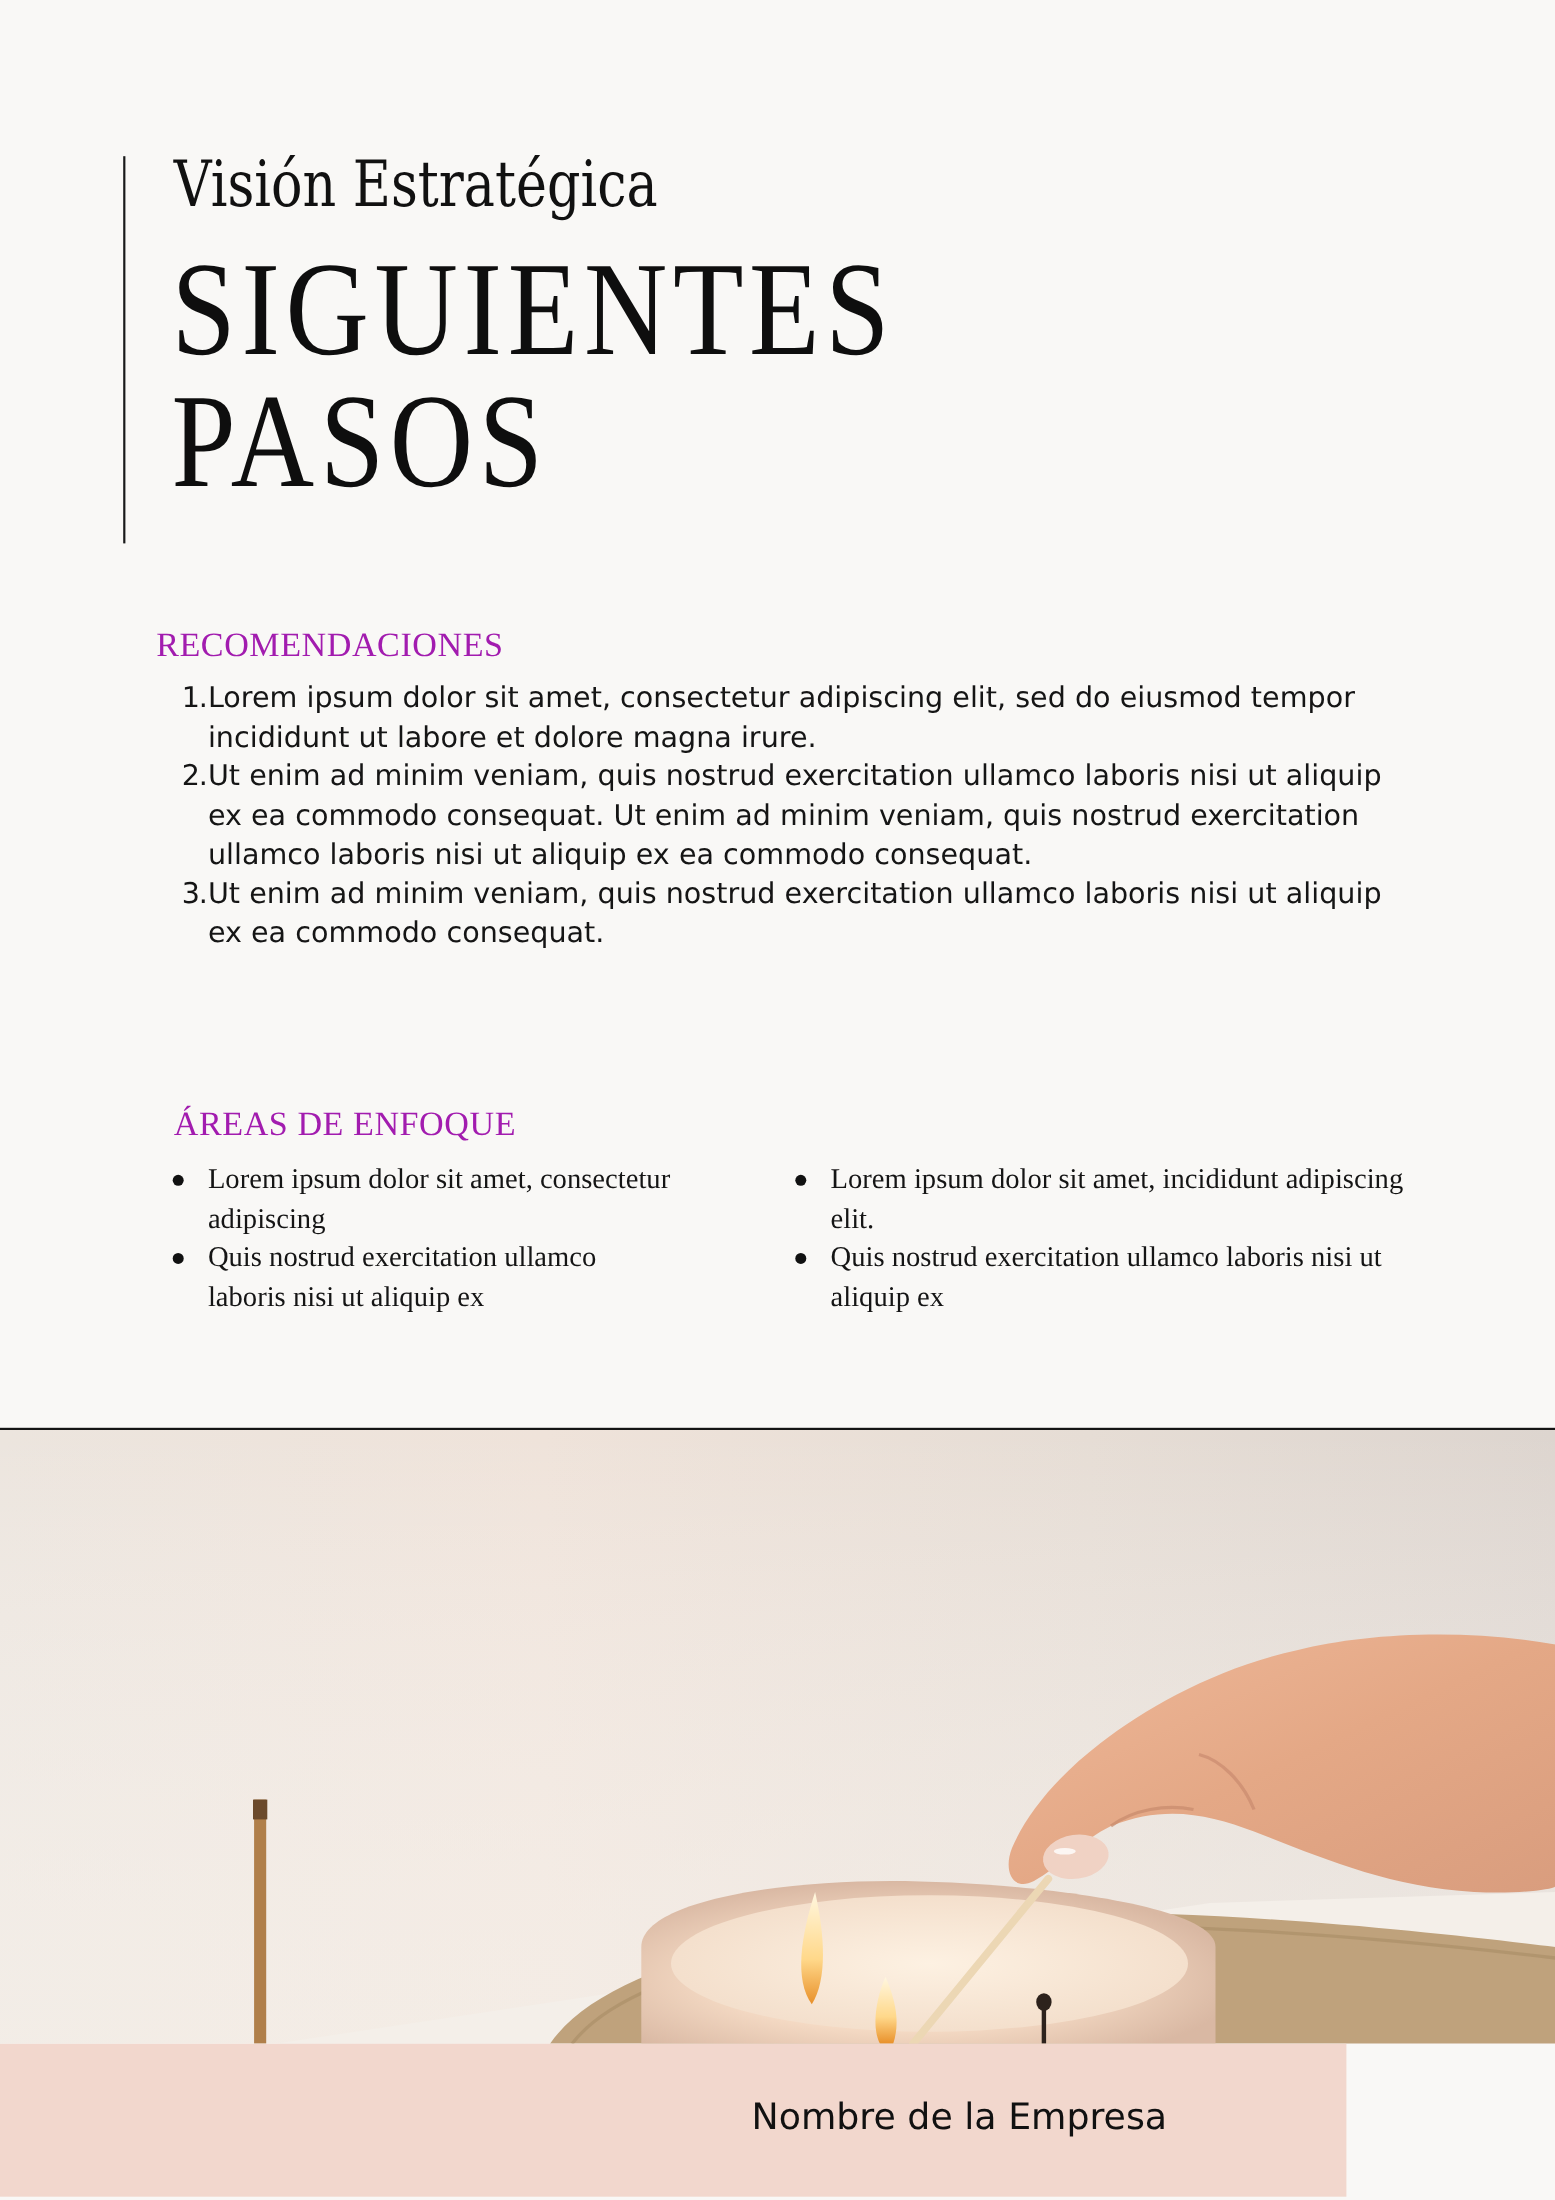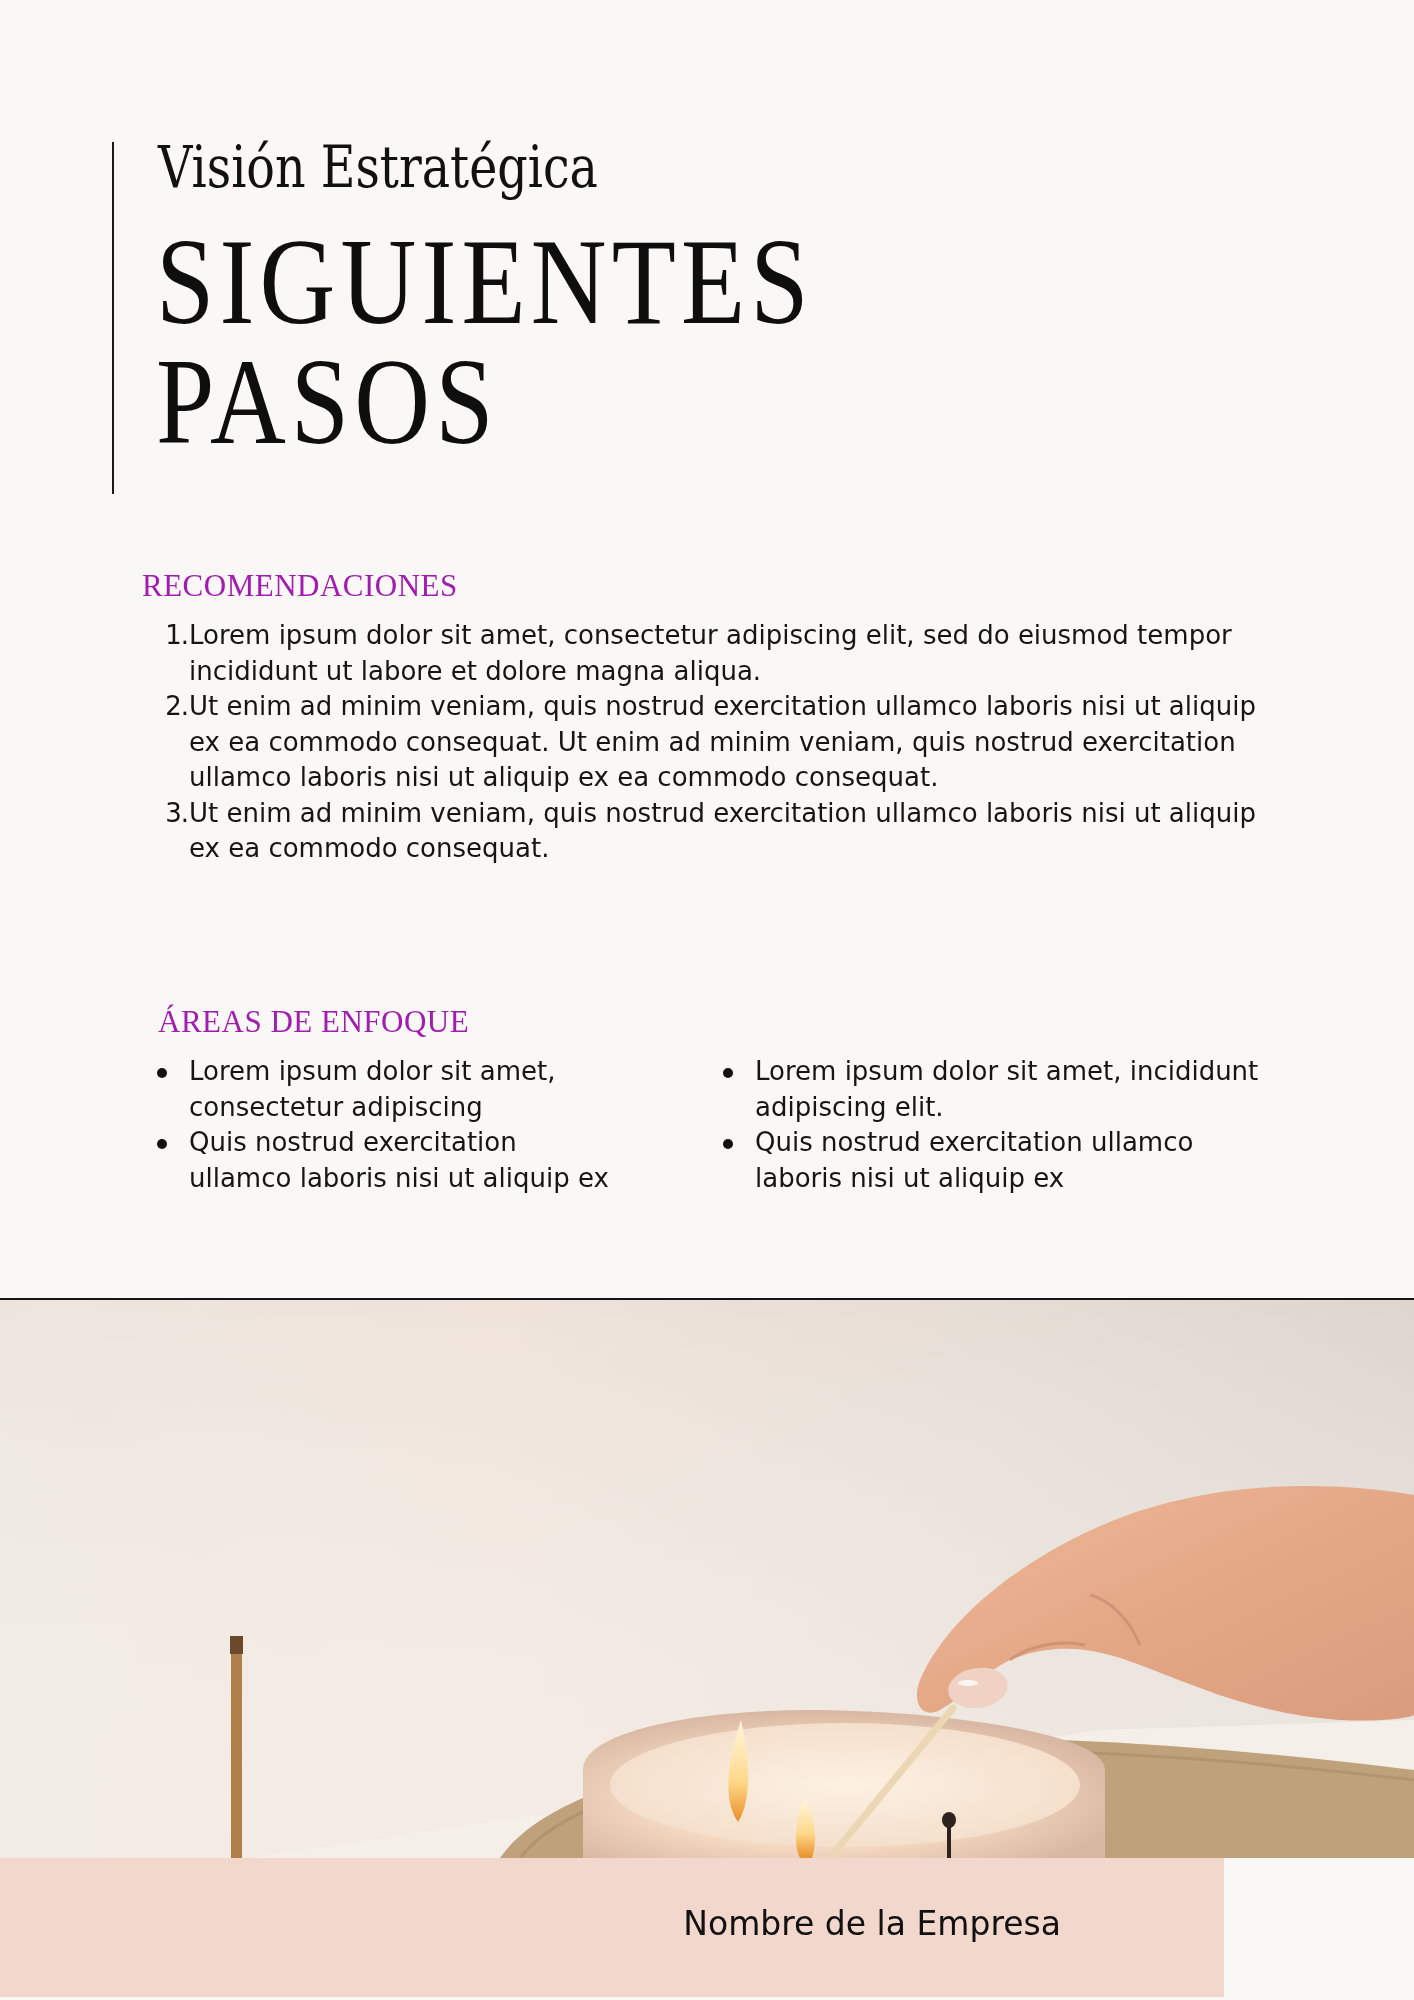--- a/index.html
+++ b/index.html
@@ -36,21 +36,21 @@
     margin: 0; padding: 0; list-style: none;
     font-family: "DejaVu Sans", sans-serif; font-size: 26px; line-height: 35.5px;
     font-weight: normal; color: #151515;
   }
   .olist li { position: relative; padding-left: 29px; }
   .olist .num { position: absolute; left: 0; top: 0; width: 28px; text-align: right; letter-spacing: -1px; }
   .ulist {
     position: absolute; top: 1054px; margin: 0; padding: 0; list-style: none;
     font-family: "DejaVu Sans", sans-serif; font-size: 26px; line-height: 35.5px; color: #151515;
   }
-  .ulist li { position: relative; padding-left: 32px; }
+  .ulist li { position: relative; padding-left: 32px; font-family: Liberation Serif, serif; }
   .ulist .dot { position: absolute; left: 0; top: 14px; width: 10px; height: 10px; border-radius: 50%; background: #111; }
   .ulist.left { left: 157px; width: 460px; }
   .ulist.right { left: 723px; width: 560px; }
   .hrule { position: absolute; left: 0; top: 1298px; width: 1414px; height: 2px; background: #141414; }
   .photo { position: absolute; left: 0; top: 1300px; width: 1414px; height: 558px; overflow: hidden; }
   .photo svg { display: block; }
   .footer {
     position: absolute; left: 0; top: 1858px; width: 1224px; height: 139px; background: #f2d7cd;
   }
   .company {
@@ -68,21 +68,21 @@
 <div class="title">
   <div>SIGUIENTES</div>
   <div>PASOS</div>
 </div>
 
 <div class="sec-heading rec-heading">RECOMENDACIONES</div>
 
 <ol class="olist">
   <li>
     <span class="num">1.</span>
-    <span>Lorem ipsum dolor sit amet, consectetur adipiscing elit, sed do eiusmod tempor incididunt ut labore et dolore magna aliqua.</span>
+    <span>Lorem ipsum dolor sit amet, consectetur adipiscing elit, sed do eiusmod tempor incididunt ut labore et dolore magna irure.</span>
   </li>
   <li>
     <span class="num">2.</span>
     <span>Ut enim ad minim veniam, quis nostrud exercitation ullamco laboris nisi ut aliquip ex ea commodo consequat. Ut enim ad minim veniam, quis nostrud exercitation ullamco laboris nisi ut aliquip ex ea commodo consequat.</span>
   </li>
   <li>
     <span class="num">3.</span>
     <span>Ut enim ad minim veniam, quis nostrud exercitation ullamco laboris nisi ut aliquip ex ea commodo consequat.</span>
   </li>
 </ol>

